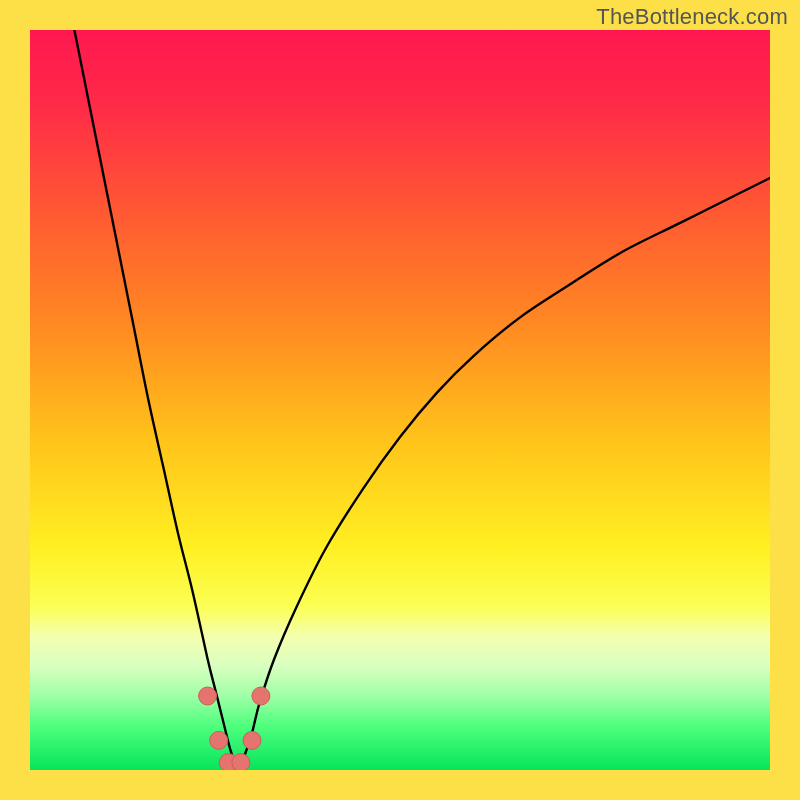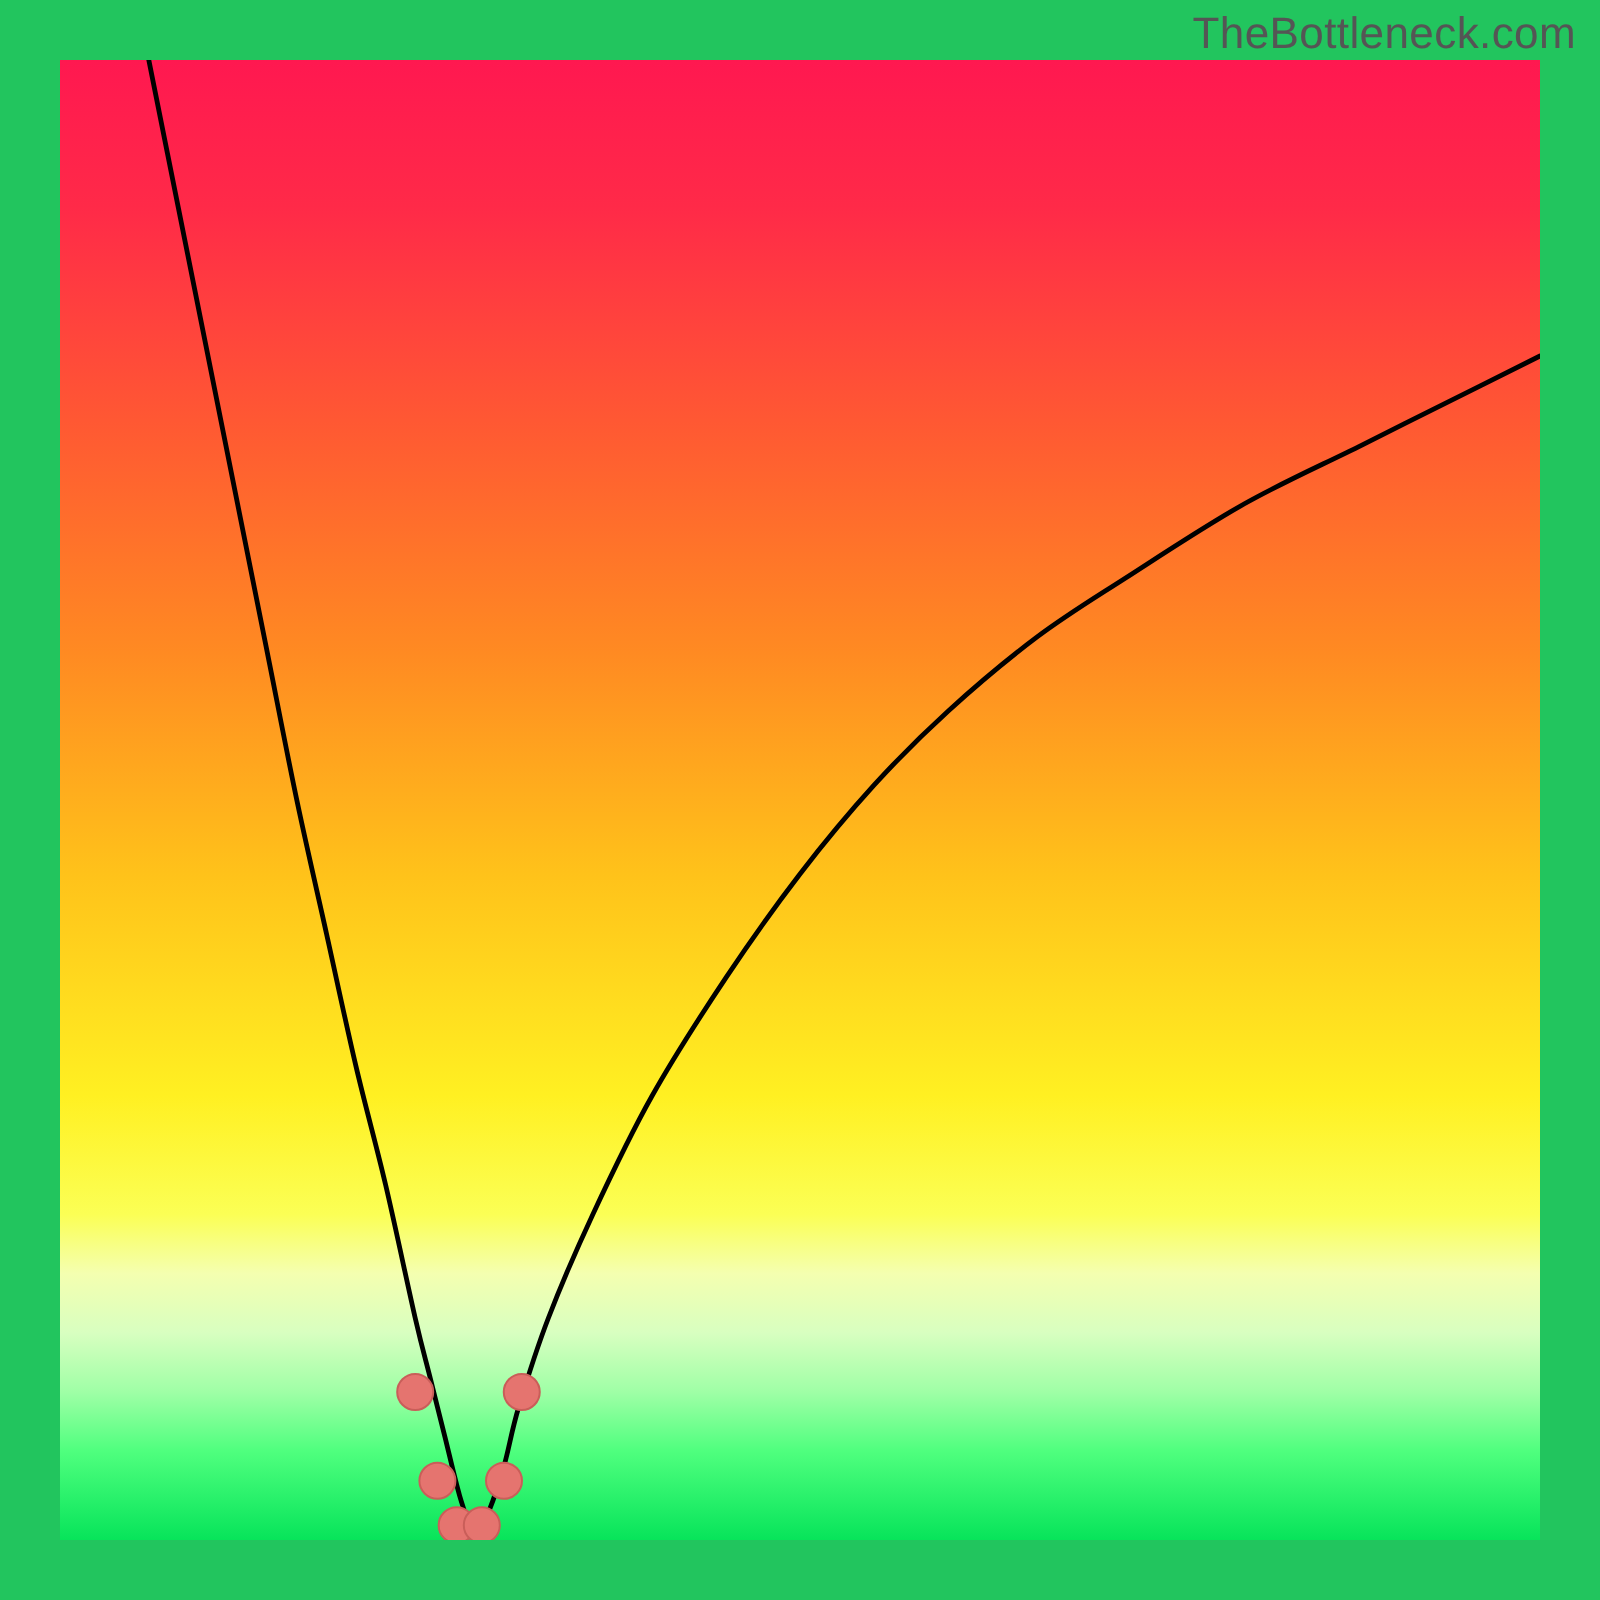--- a/index.html
+++ b/index.html
@@ -10,21 +10,21 @@
     overflow: hidden;
     background: #000;
     font-family: Arial, Helvetica, sans-serif;
   }
   .frame {
     position: absolute;
     left: 0;
     top: 0;
     width: 800px;
     height: 800px;
-    background: #22c55e;
+    background: #fde047;
   }
   .plot {
     position: absolute;
     left: 30px;
     top: 30px;
     width: 740px;
     height: 740px;
     overflow: hidden;
   }
   .gradient {

